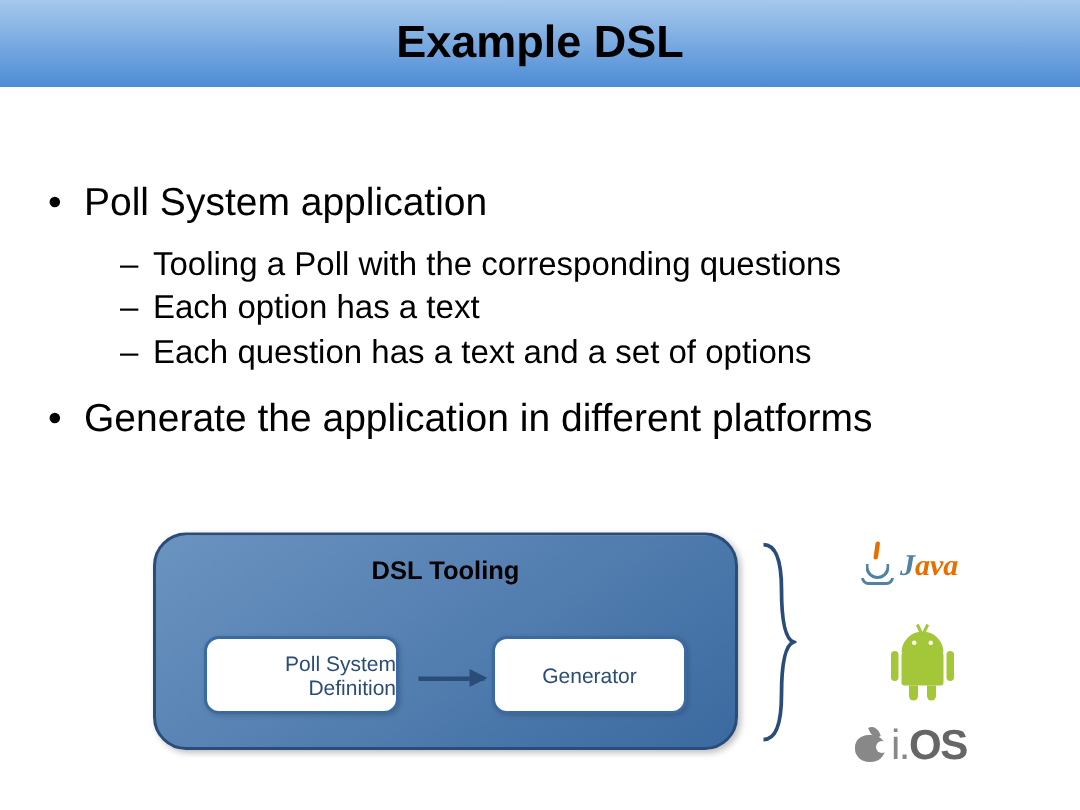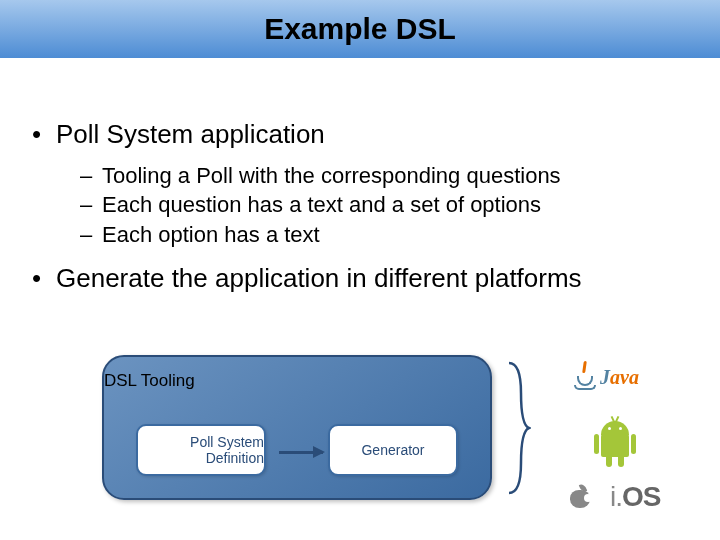--- a/index.html
+++ b/index.html
@@ -74,22 +74,23 @@
     left: 102px;
     top: 2px;
     width: 390px;
     height: 145px;
     background: linear-gradient(145deg, #6b93c0 0%, #3b6aa0 100%);
     border: 2px solid #2a4c78;
     border-radius: 22px;
     box-shadow: 2px 2px 4px rgba(0,0,0,0.25);
   }
   .dsl-tooling-label {
+    text-align: center;
     font-size: 17px;
-    font-weight: normal;
+    font-weight: bold;
     color: #000000;
     margin-top: 14px;
   }
   .inner-box {
     position: absolute;
     width: 130px;
     height: 52px;
     background: #ffffff;
     border: 2.5px solid #3b6aa0;
     border-radius: 10px;
@@ -220,21 +221,21 @@
   .android-leg-l, .android-leg-r {
     position: absolute;
     width: 6px; height: 10px;
     background: #a4c639;
     border-radius: 0 0 3px 3px;
     top: 36px;
   }
   .android-leg-l { left: 12px; }
   .android-leg-r { right: 12px; }
   
-  .ios-logo { top: 112px; left: 22px; display: flex; gap: 18px; }
+  .ios-logo { top: 112px; left: 22px; display: flex; gap: 2px; }
   .apple-shape {
     position: relative;
     width: 24px; height: 26px;
   }
   .apple-body {
     position: absolute;
     left: 2px; top: 6px;
     width: 20px; height: 18px;
     background: #888;
     border-radius: 45% 45% 48% 48%;
@@ -279,22 +280,22 @@
 <div class="title-bar">
   <h1>Example DSL</h1>
 </div>
 
 <div class="content">
   <ul class="level1">
     <li>
       <span>Poll System application</span>
       <ul class="level2">
         <li>Tooling a Poll with the corresponding questions</li>
+        <li>Each option has a text</li>
         <li>Each question has a text and a set of options</li>
-        <li>Each option has a text</li>
       </ul>
     </li>
     <li>
       <span>Generate the application in different platforms</span>
     </li>
   </ul>
 </div>
 
 <div class="diagram-area">
 

